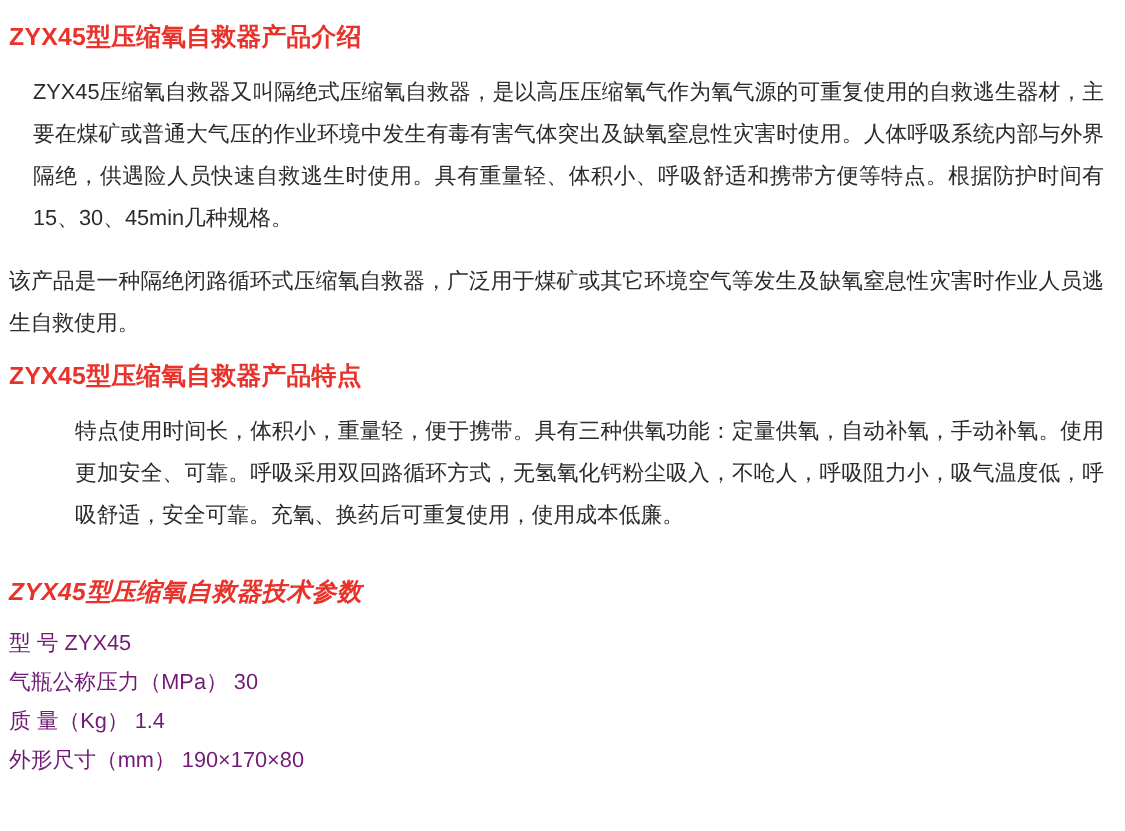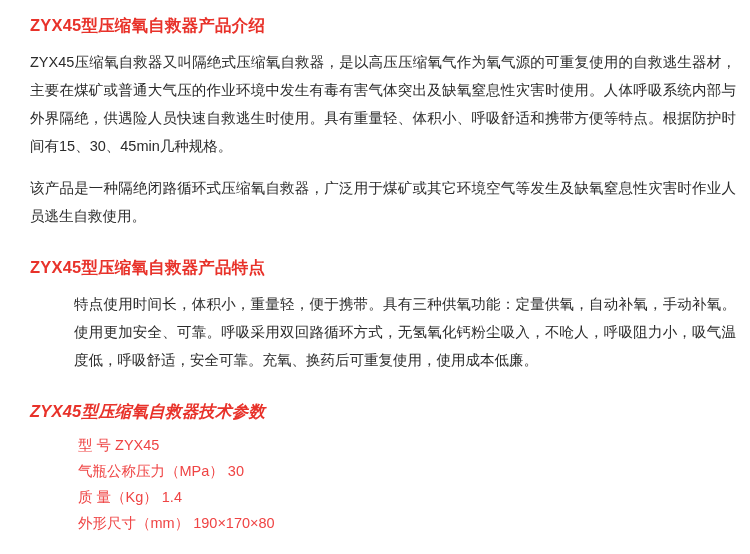--- a/index.html
+++ b/index.html
@@ -11,56 +11,55 @@
     height: 554px;
     background: #ffffff;
     font-family: "Liberation Sans", sans-serif;
     color: #231f20;
     overflow: hidden;
   }
   .page {
     width: 750px;
     height: 554px;
     box-sizing: border-box;
-    padding: 12px 14px 0 30px;
+    padding: 12px 14px 0 6px;
     position: relative;
   }
   .section-heading {
     color: #e8322a;
     font-weight: bold;
     font-size: 16.5px;
     line-height: 22px;
     letter-spacing: 0.2px;
     margin: 0;
   }
   .heading-1 { margin-top: 2px; }
-  .heading-2 { margin-top: 26px; }
+  .heading-2 { margin-top: 10px; }
   .heading-3 { margin-top: 26px; font-style: italic; }
   .body-text {
     font-size: 14.5px;
     line-height: 28px;
     color: #2b2b2b;
     margin: 0;
     text-align: justify;
     text-justify: inter-ideograph;
   }
-  .para-gap-1 { margin-top: 12px; }
+  .para-gap-1 { margin-top: 12px; margin-left: 16px; }
   .para-gap-2 { margin-top: 14px; }
   .para-gap-3 { margin-top: 12px; margin-left: 44px; }
   .spec-list {
     list-style: none;
     margin: 10px 0 0 0;
     padding: 0;
   }
   .spec-list li {
     font-size: 14.5px;
     line-height: 26px;
-    color: #ef4444;
+    color: #701a75;
     white-space: nowrap;
-    margin-left: 48px;
   }
   .spec-label { }
   .spec-value { }
 </style>
 </head>
 <body>
 
 <div class="page">
 
   <h2 class="section-heading heading-1">ZYX45型压缩氧自救器产品介绍</h2>

